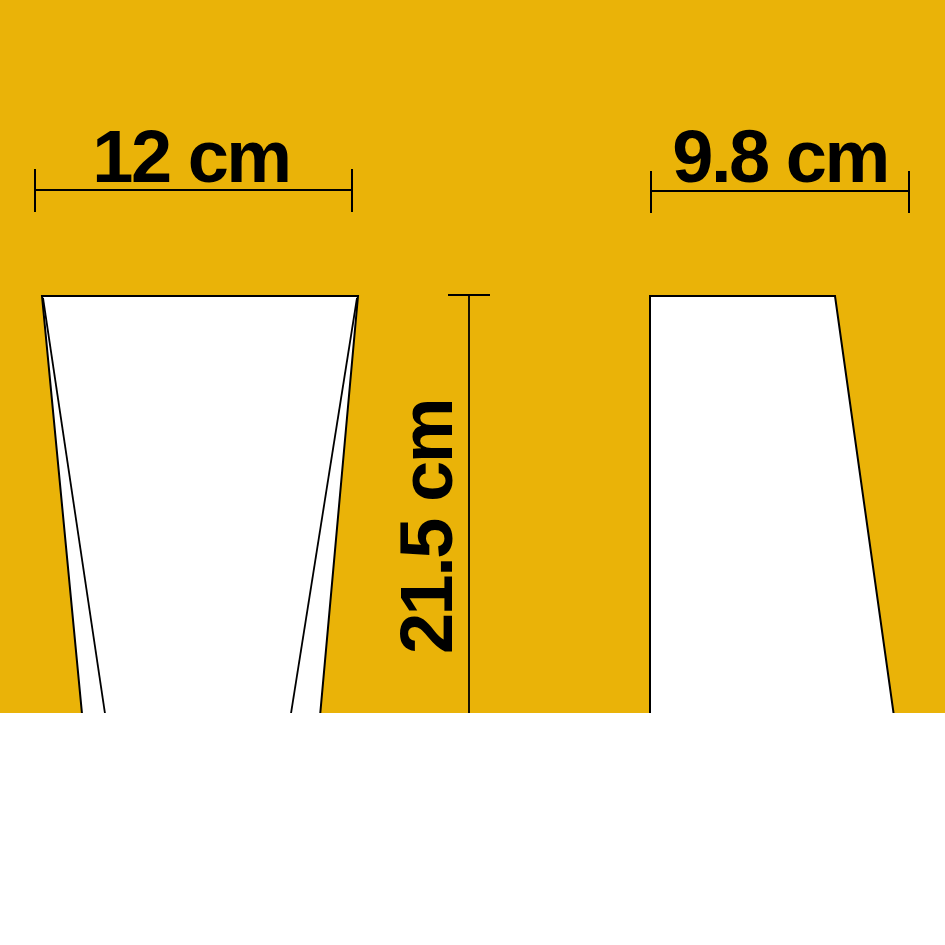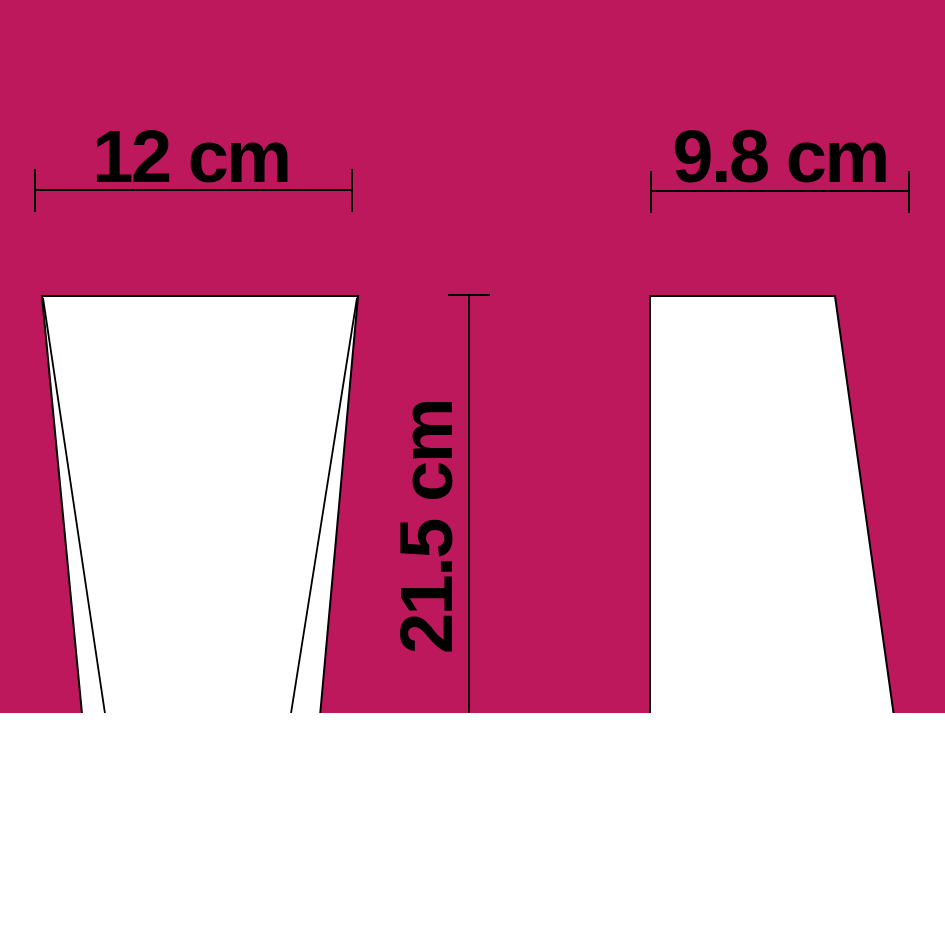--- a/index.html
+++ b/index.html
@@ -4,21 +4,21 @@
 <style>
   html, body {
     margin: 0;
     padding: 0;
     background: #ffffff;
   }
   .canvas {
     position: relative;
     width: 945px;
     height: 713px;
-    background: #be185d;
+    background: #eab308;
     font-family: "Liberation Sans", sans-serif;
     overflow: hidden;
   }
   svg {
     display: block;
   }
   .dim-label {
     font-family: "Liberation Sans", sans-serif;
     font-weight: 600;
     font-size: 74px;

